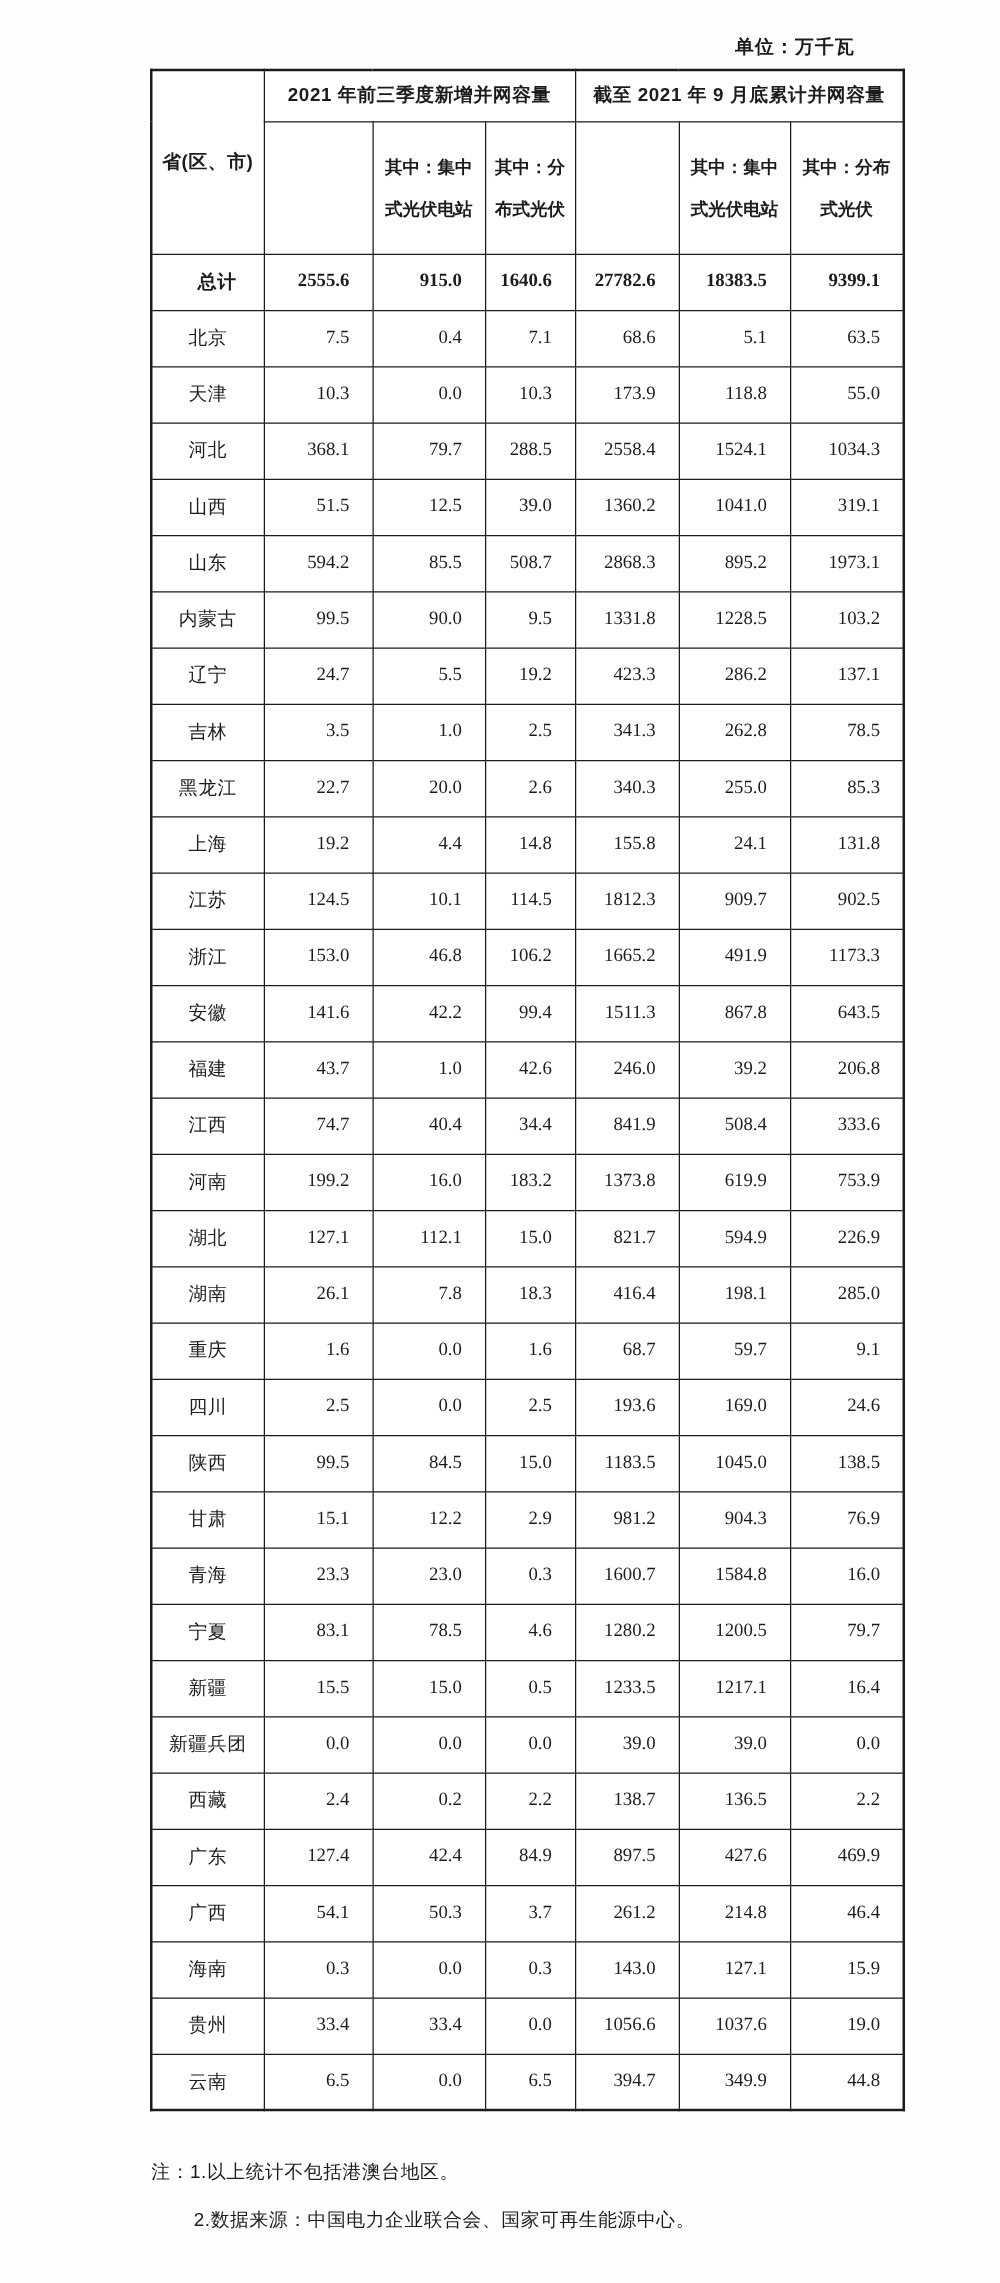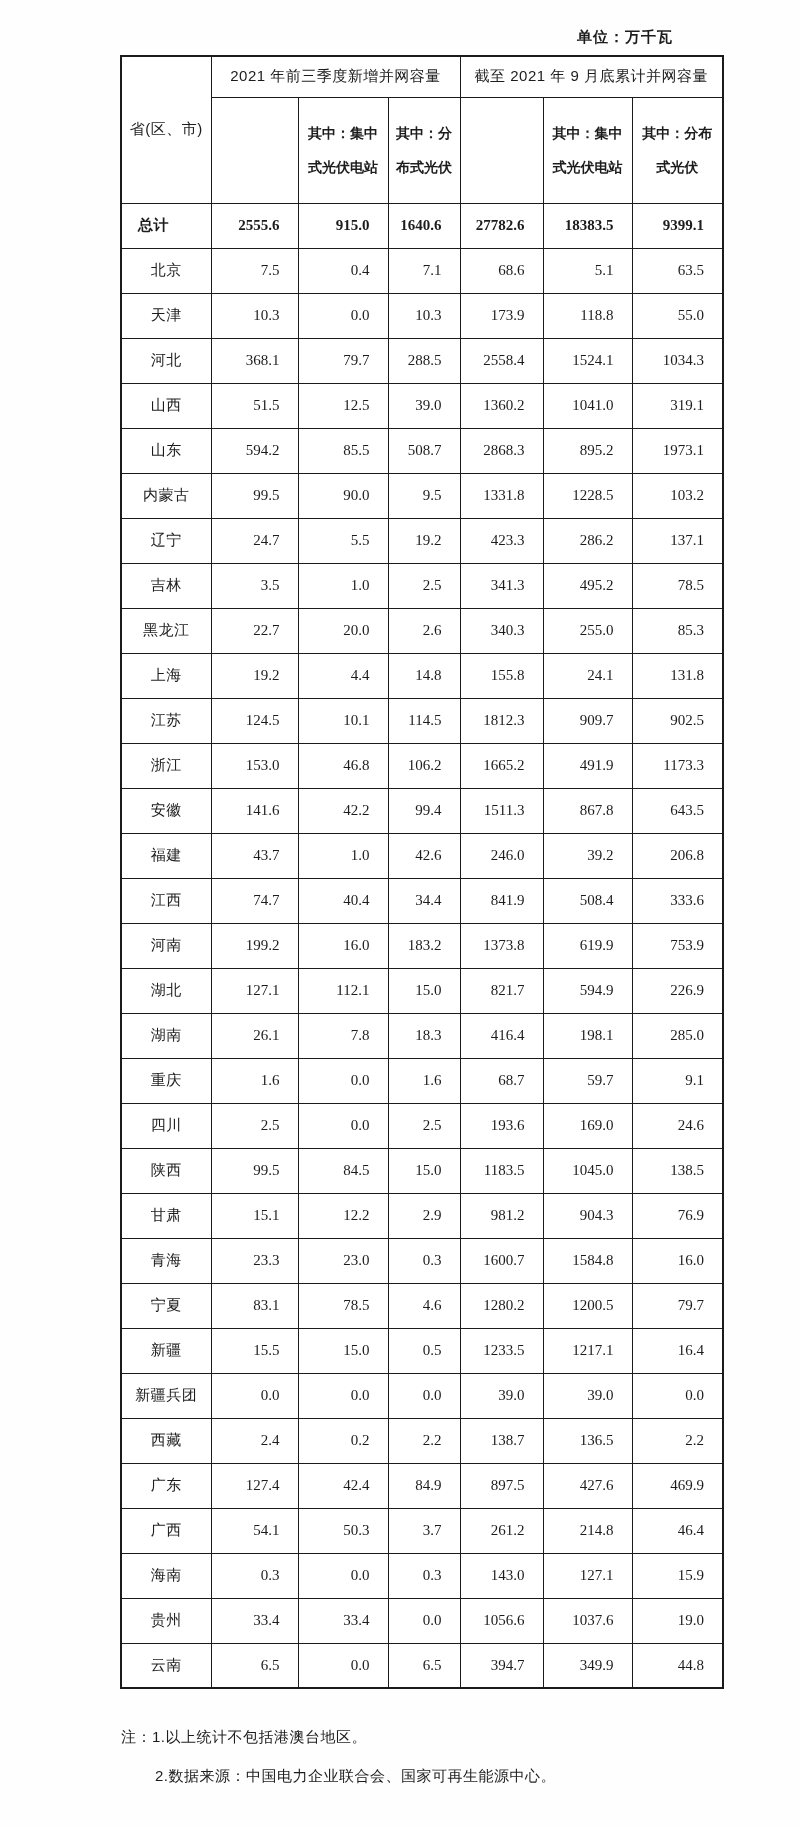--- a/index.html
+++ b/index.html
@@ -12,21 +12,21 @@
   .page {
     position: relative;
     width: 800px;
     height: 1826px;
     background: #fefefe;
     overflow: hidden;
   }
   .unit-label {
     position: absolute;
     top: 28px;
-    left: 121px;
+    left: 132px;
     width: 552px;
     text-align: right;
     font-size: 15px;
     font-weight: 600;
     letter-spacing: 1px;
   }
   table.pv-table {
     position: absolute;
     top: 55px;
     left: 120px;
@@ -36,21 +36,21 @@
     background: #ffffff;
   }
   table.pv-table th, table.pv-table td {
     border: 1px solid #1b1b1b;
     box-sizing: border-box;
     overflow: hidden;
   }
   tr.group-row { height: 41px; }
   tr.group-row th {
     font-size: 15px;
-    font-weight: 400;
+    font-weight: 700;
     text-align: center;
     vertical-align: middle;
     letter-spacing: 0.5px;
   }
   th.corner {
     font-size: 15px;
     font-weight: 700;
     text-align: center;
     vertical-align: middle;
     letter-spacing: 0.5px;
@@ -74,21 +74,21 @@
   }
   td.num {
     font-family: "Liberation Serif", serif;
     font-size: 15px;
     text-align: right;
     vertical-align: middle;
     padding-right: 18px;
   }
   tr.total-row td { font-weight: 700; }
   tr.total-row td.prov {
-    text-align: left;
+    text-align: center;
     padding-left: 16px;
   }
   .notes {
     position: absolute;
     left: 121px;
     top: 1728px;
     width: 640px;
     font-size: 15px;
     letter-spacing: 0.5px;
   }
@@ -201,21 +201,21 @@
           <td class="num">423.3</td>
           <td class="num">286.2</td>
           <td class="num">137.1</td>
         </tr>
         <tr>
           <td class="prov">吉林</td>
           <td class="num">3.5</td>
           <td class="num">1.0</td>
           <td class="num">2.5</td>
           <td class="num">341.3</td>
-          <td class="num">495.2</td>
+          <td class="num">262.8</td>
           <td class="num">78.5</td>
         </tr>
         <tr>
           <td class="prov">黑龙江</td>
           <td class="num">22.7</td>
           <td class="num">20.0</td>
           <td class="num">2.6</td>
           <td class="num">340.3</td>
           <td class="num">255.0</td>
           <td class="num">85.3</td>

